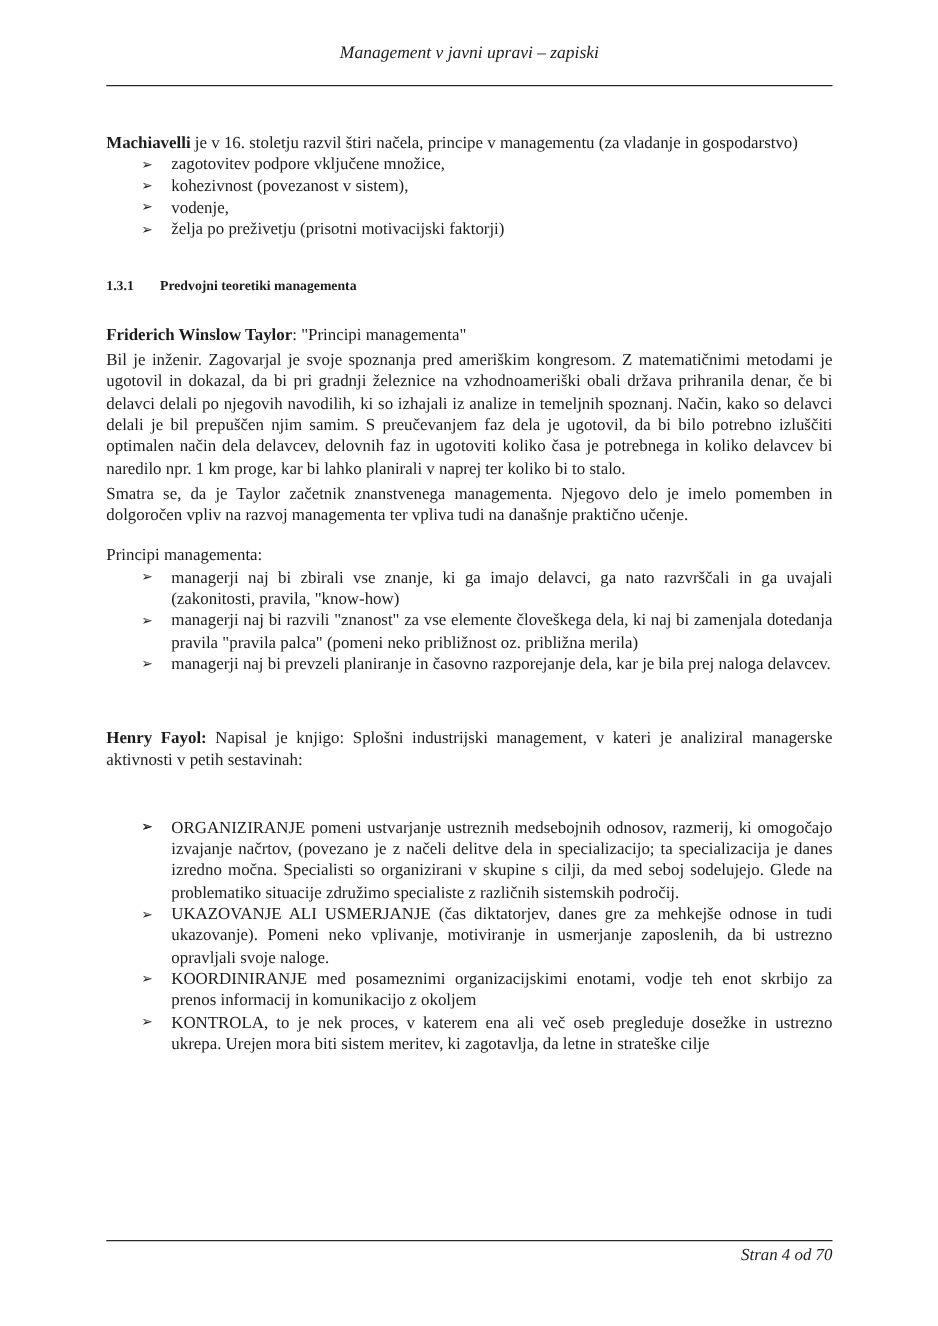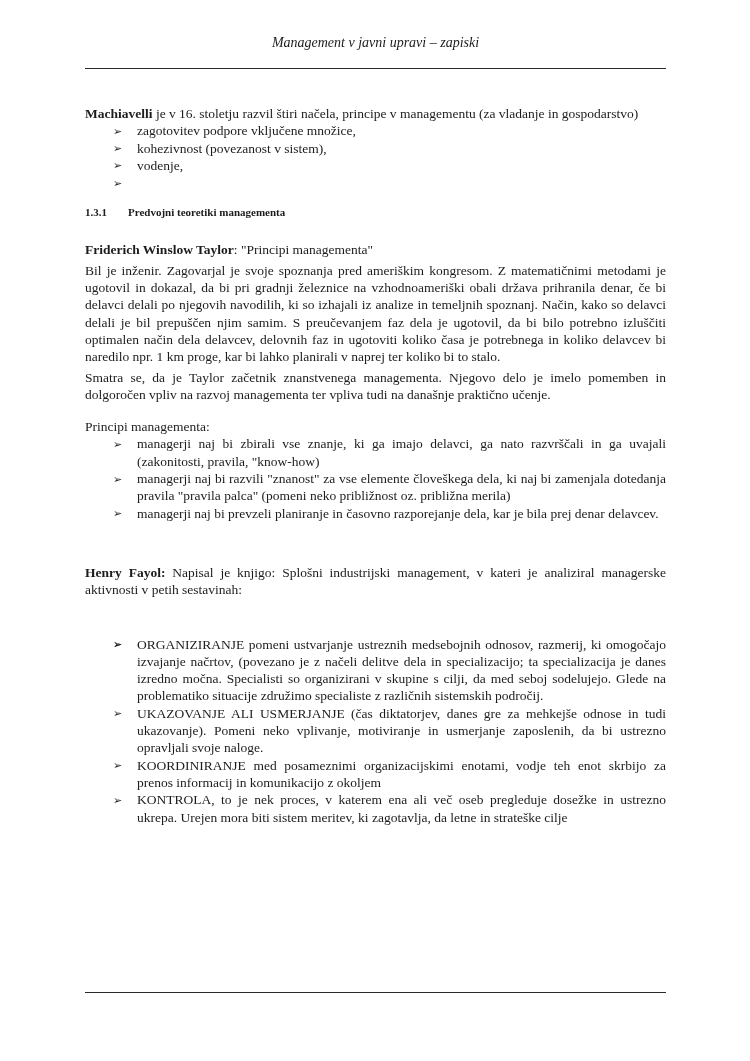--- a/index.html
+++ b/index.html
@@ -84,48 +84,49 @@
   <div class="header-rule"></div>
 
   <div class="content">
 
     <p class="para"><span class="bold">Machiavelli</span><span> je v 16. stoletju razvil štiri načela, principe v managementu (za vladanje in gospodarstvo)</span></p>
 
     <ul class="bullet-list">
       <li class="bullet-item"><span class="marker">➢</span><span>zagotovitev podpore vključene množice,</span></li>
       <li class="bullet-item"><span class="marker">➢</span><span>kohezivnost (povezanost v sistem),</span></li>
       <li class="bullet-item"><span class="marker">➢</span><span>vodenje,</span></li>
-      <li class="bullet-item"><span class="marker">➢</span></li>
+      <li class="bullet-item"><span class="marker">➢</span><span>želja po preživetju (prisotni motivacijski faktorji)</span></li>
     </ul>
 
     <div class="section-heading"><span class="num">1.3.1</span><span>Predvojni teoretiki managementa</span></div>
 
     <p class="para mt-heading-follow"><span class="bold">Friderich Winslow Taylor</span><span>: "Principi managementa"</span></p>
 
     <p class="para mt-1">Bil je inženir. Zagovarjal je svoje spoznanja pred ameriškim kongresom. Z matematičnimi metodami je ugotovil in dokazal, da bi pri gradnji železnice na vzhodnoameriški obali država prihranila denar, če bi delavci delali po njegovih navodilih, ki so izhajali iz analize in temeljnih spoznanj. Način, kako so delavci delali je bil prepuščen njim samim. S preučevanjem faz dela je ugotovil, da bi bilo potrebno izluščiti optimalen način dela delavcev, delovnih faz in ugotoviti koliko časa je potrebnega in koliko delavcev bi naredilo npr. 1 km proge, kar bi lahko planirali v naprej ter koliko bi to stalo.</p>
 
     <p class="para mt-1">Smatra se, da je Taylor začetnik znanstvenega managementa. Njegovo delo je imelo pomemben in dolgoročen vpliv na razvoj managementa ter vpliva tudi na današnje praktično učenje.</p>
 
     <p class="para mt-principi">Principi managementa:</p>
 
     <ul class="bullet-list">
       <li class="bullet-item"><span class="marker">➢</span><span>managerji naj bi zbirali vse znanje, ki ga imajo delavci, ga nato razvrščali in ga uvajali (zakonitosti, pravila, "know-how)</span></li>
       <li class="bullet-item"><span class="marker">➢</span><span>managerji naj bi razvili "znanost" za vse elemente človeškega dela, ki naj bi zamenjala dotedanja pravila "pravila palca" (pomeni neko približnost oz. približna merila)</span></li>
-      <li class="bullet-item"><span class="marker">➢</span><span>managerji naj bi prevzeli planiranje in časovno razporejanje dela, kar je bila prej denar delavcev.</span></li>
+      <li class="bullet-item"><span class="marker">➢</span><span>managerji naj bi prevzeli planiranje in časovno razporejanje dela, kar je bila prej naloga delavcev.</span></li>
     </ul>
 
     <p class="para mt-fayol"><span class="bold">Henry Fayol:</span><span> Napisal je knjigo: Splošni industrijski management, v kateri je analiziral managerske aktivnosti v petih sestavinah:</span></p>
 
     <ul class="bullet-list mt-list3">
       <li class="bullet-item"><span class="marker">➢</span></li>
       <li class="bullet-item"><span class="marker">➢</span><span>ORGANIZIRANJE pomeni ustvarjanje ustreznih medsebojnih odnosov, razmerij, ki omogočajo izvajanje načrtov, (povezano je z načeli delitve dela in specializacijo; ta specializacija je danes izredno močna. Specialisti so organizirani v skupine s cilji, da med seboj sodelujejo. Glede na problematiko situacije združimo specialiste z različnih sistemskih področij.</span></li>
       <li class="bullet-item"><span class="marker">➢</span><span>UKAZOVANJE ALI USMERJANJE (čas diktatorjev, danes gre za mehkejše odnose in tudi ukazovanje). Pomeni neko vplivanje, motiviranje in usmerjanje zaposlenih, da bi ustrezno opravljali svoje naloge.</span></li>
       <li class="bullet-item"><span class="marker">➢</span><span>KOORDINIRANJE med posameznimi organizacijskimi enotami, vodje teh enot skrbijo za prenos informacij in komunikacijo z okoljem</span></li>
       <li class="bullet-item"><span class="marker">➢</span><span>KONTROLA, to je nek proces, v katerem ena ali več oseb pregleduje dosežke in ustrezno ukrepa. Urejen mora biti sistem meritev, ki zagotavlja, da letne in strateške cilje</span></li>
     </ul>
 
   </div>
 
   <div class="footer">
     <div class="footer-rule"></div>
+    <div class="page-number">Stran 4 od 70</div>
   </div>
 
 </div>
 
 </body></html>

